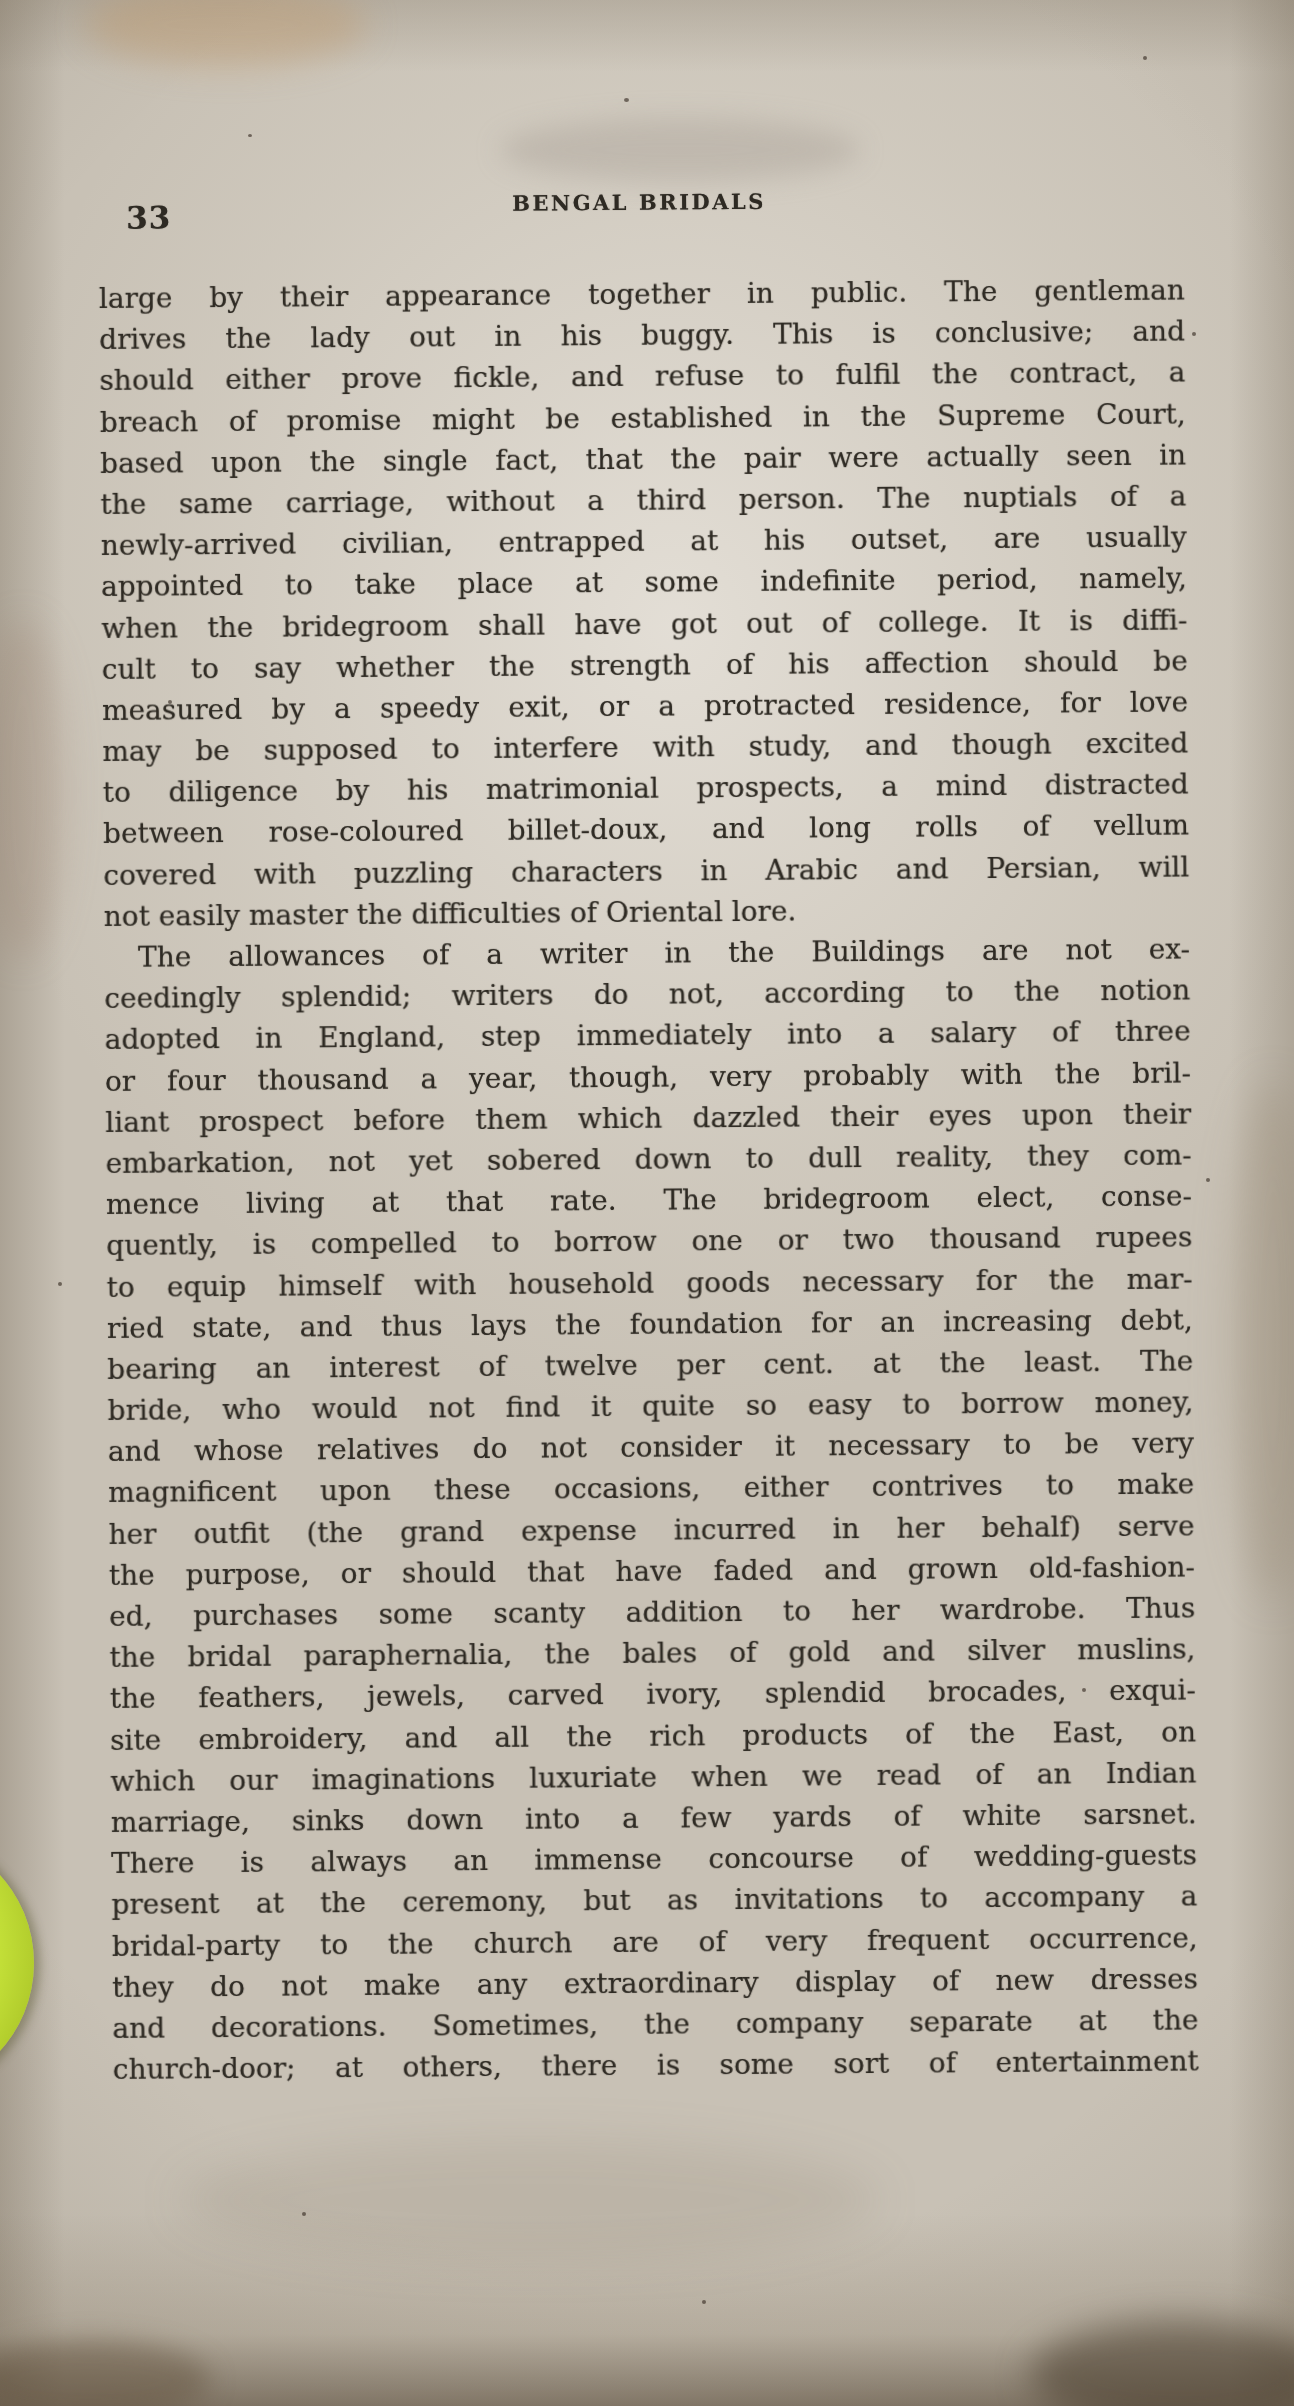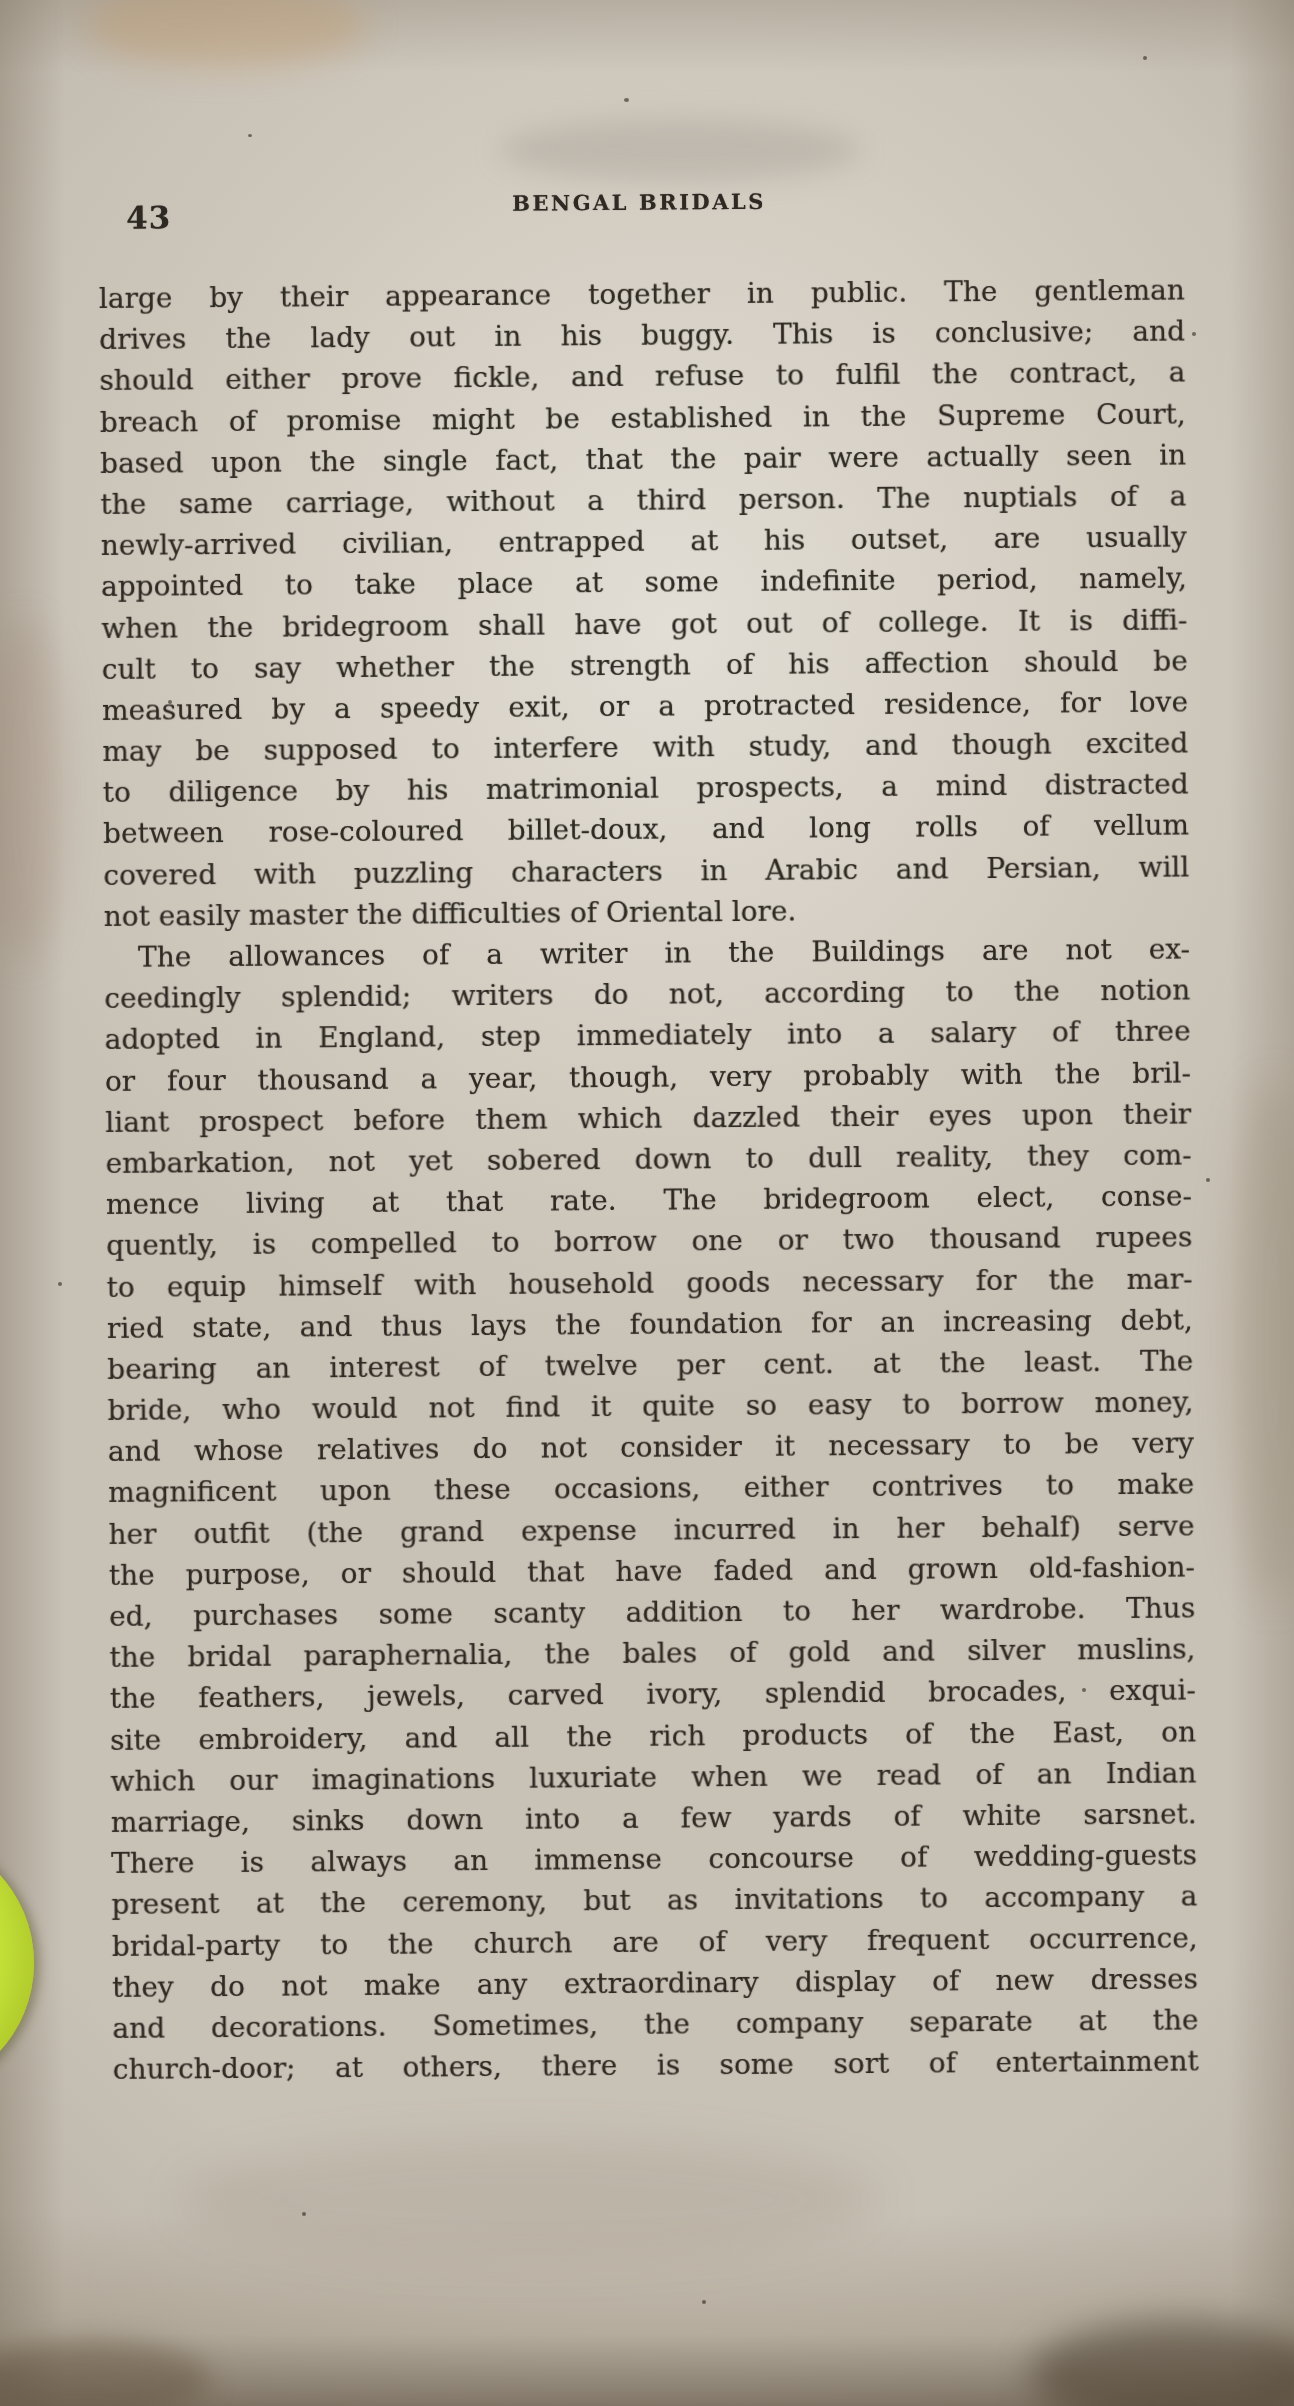--- a/index.html
+++ b/index.html
@@ -112,21 +112,21 @@
   <div class="speck" style="left:58px;top:1282px;width:4px;height:4px;"></div>
   <div class="speck" style="left:1206px;top:1178px;width:4px;height:4px;"></div>
   <div class="speck" style="left:1082px;top:1688px;width:4px;height:4px;"></div>
   <div class="speck" style="left:302px;top:2212px;width:4px;height:4px;"></div>
   <div class="speck" style="left:702px;top:2300px;width:4px;height:4px;"></div>
   <div class="speck" style="left:118px;top:1982px;width:4px;height:4px;"></div>
 
   <div class="green-marker"></div>
 
   <div class="content">
-    <div class="page-number">43</div>
+    <div class="page-number">33</div>
     <div class="running-header">BENGAL BRIDALS</div>
     <div class="page-text">
         <div class="para">
           <div class="line">large by their appearance together in public. The gentleman</div>
           <div class="line">drives the lady out in his buggy. This is conclusive; and</div>
           <div class="line">should either prove fickle, and refuse to fulfil the contract, a</div>
           <div class="line">breach of promise might be established in the Supreme Court,</div>
           <div class="line">based upon the single fact, that the pair were actually seen in</div>
           <div class="line">the same carriage, without a third person. The nuptials of a</div>
           <div class="line">newly-arrived civilian, entrapped at his outset, are usually</div>

